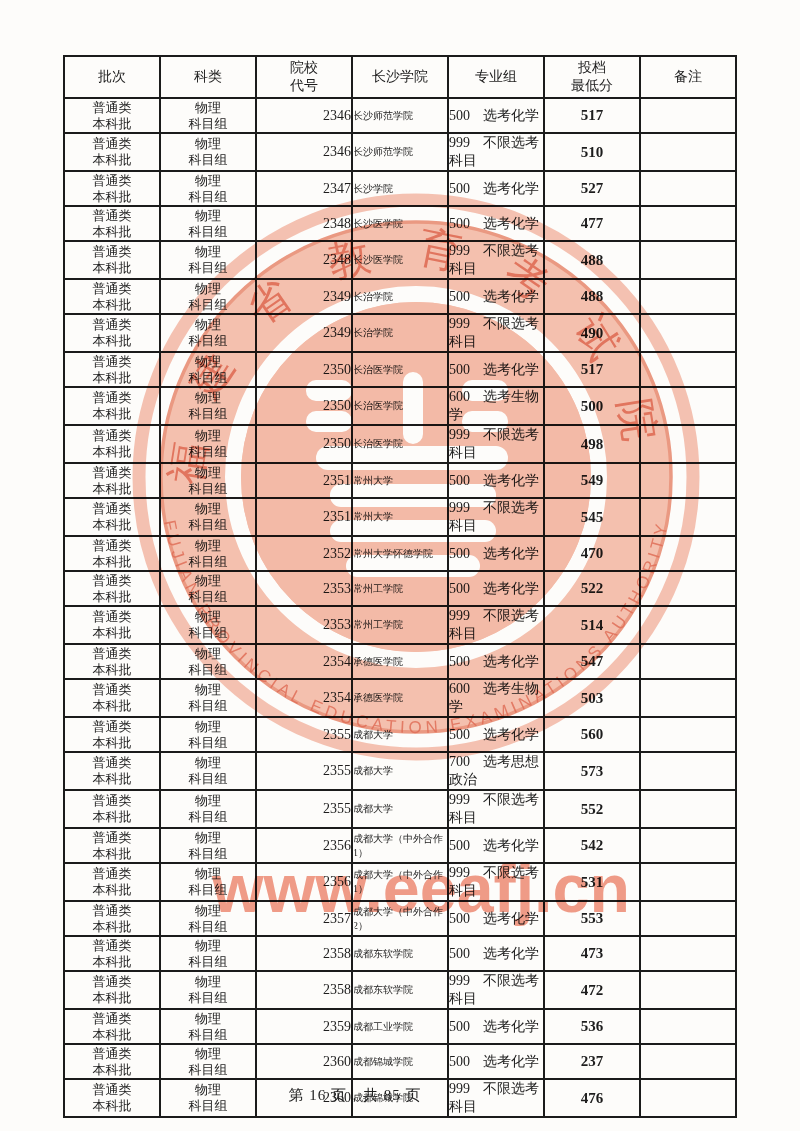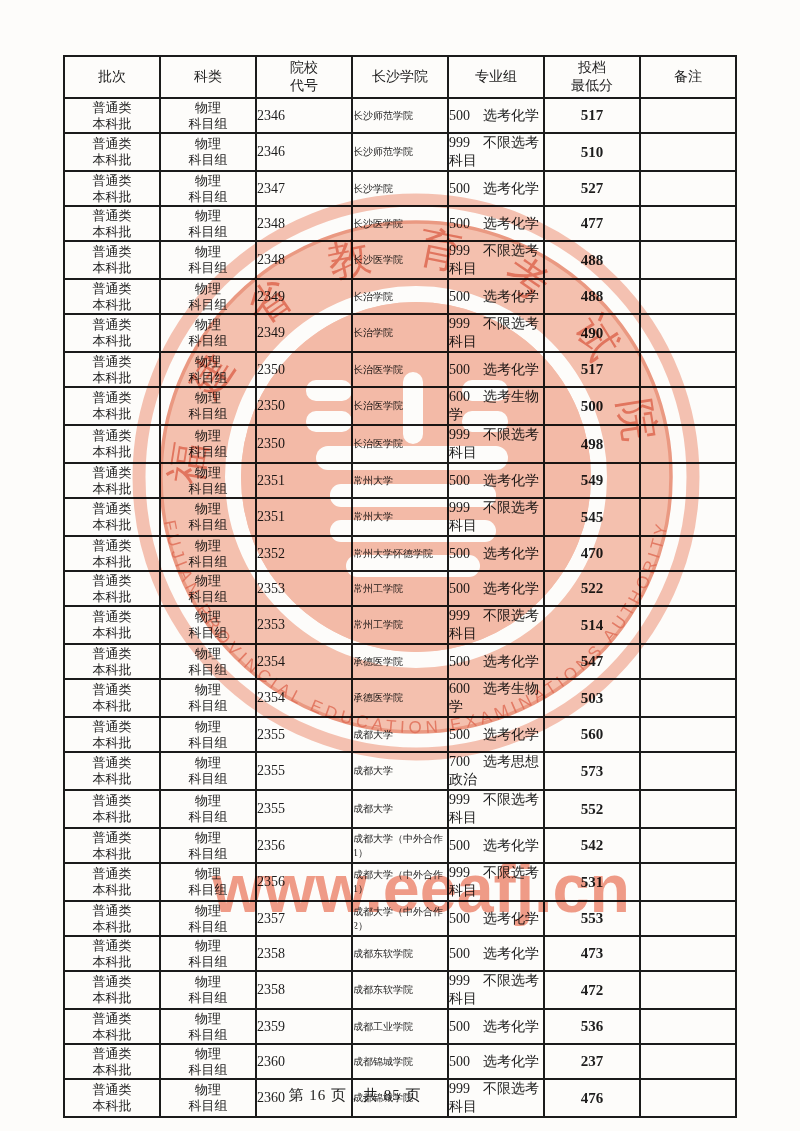--- a/index.html
+++ b/index.html
@@ -11,21 +11,21 @@
   table.score {
     position:absolute; left:63px; top:55px; width:674px; height:1027px;
     border-collapse:collapse; table-layout:fixed; color:#1d1d1d;
     background:transparent;
   }
   table.score th, table.score td { border:2px solid #1b1b1b; padding:0; overflow:hidden; }
   table.score thead tr { height:42px; }
   table.score tbody tr { height:35px; }
   table.score th { font-size:14px; font-weight:normal; line-height:18px; text-align:center; }
   td.c-batch, td.c-cat { font-size:13px; line-height:16px; text-align:center; }
-  td.c-code { font-size:14px; text-align:left; }
+  td.c-code { font-size:14px; text-align:right; }
   td.c-school { font-size:10px; padding-left:6px; text-align:left;border-radius:11px; }
   td.c-group { font-size:14px; padding-left:4px; text-align:left; }
   td.c-group .gname { margin-left:13px; }
   td.c-score { font-size:15px; text-align:center;font-weight:bold; }
   td.c-remark { }
   .footer {
     position:absolute; left:63px; top:1086px; width:584px;
     text-align:center; font-size:15px; color:#222; letter-spacing:1px;
   }
   svg.watermark {

